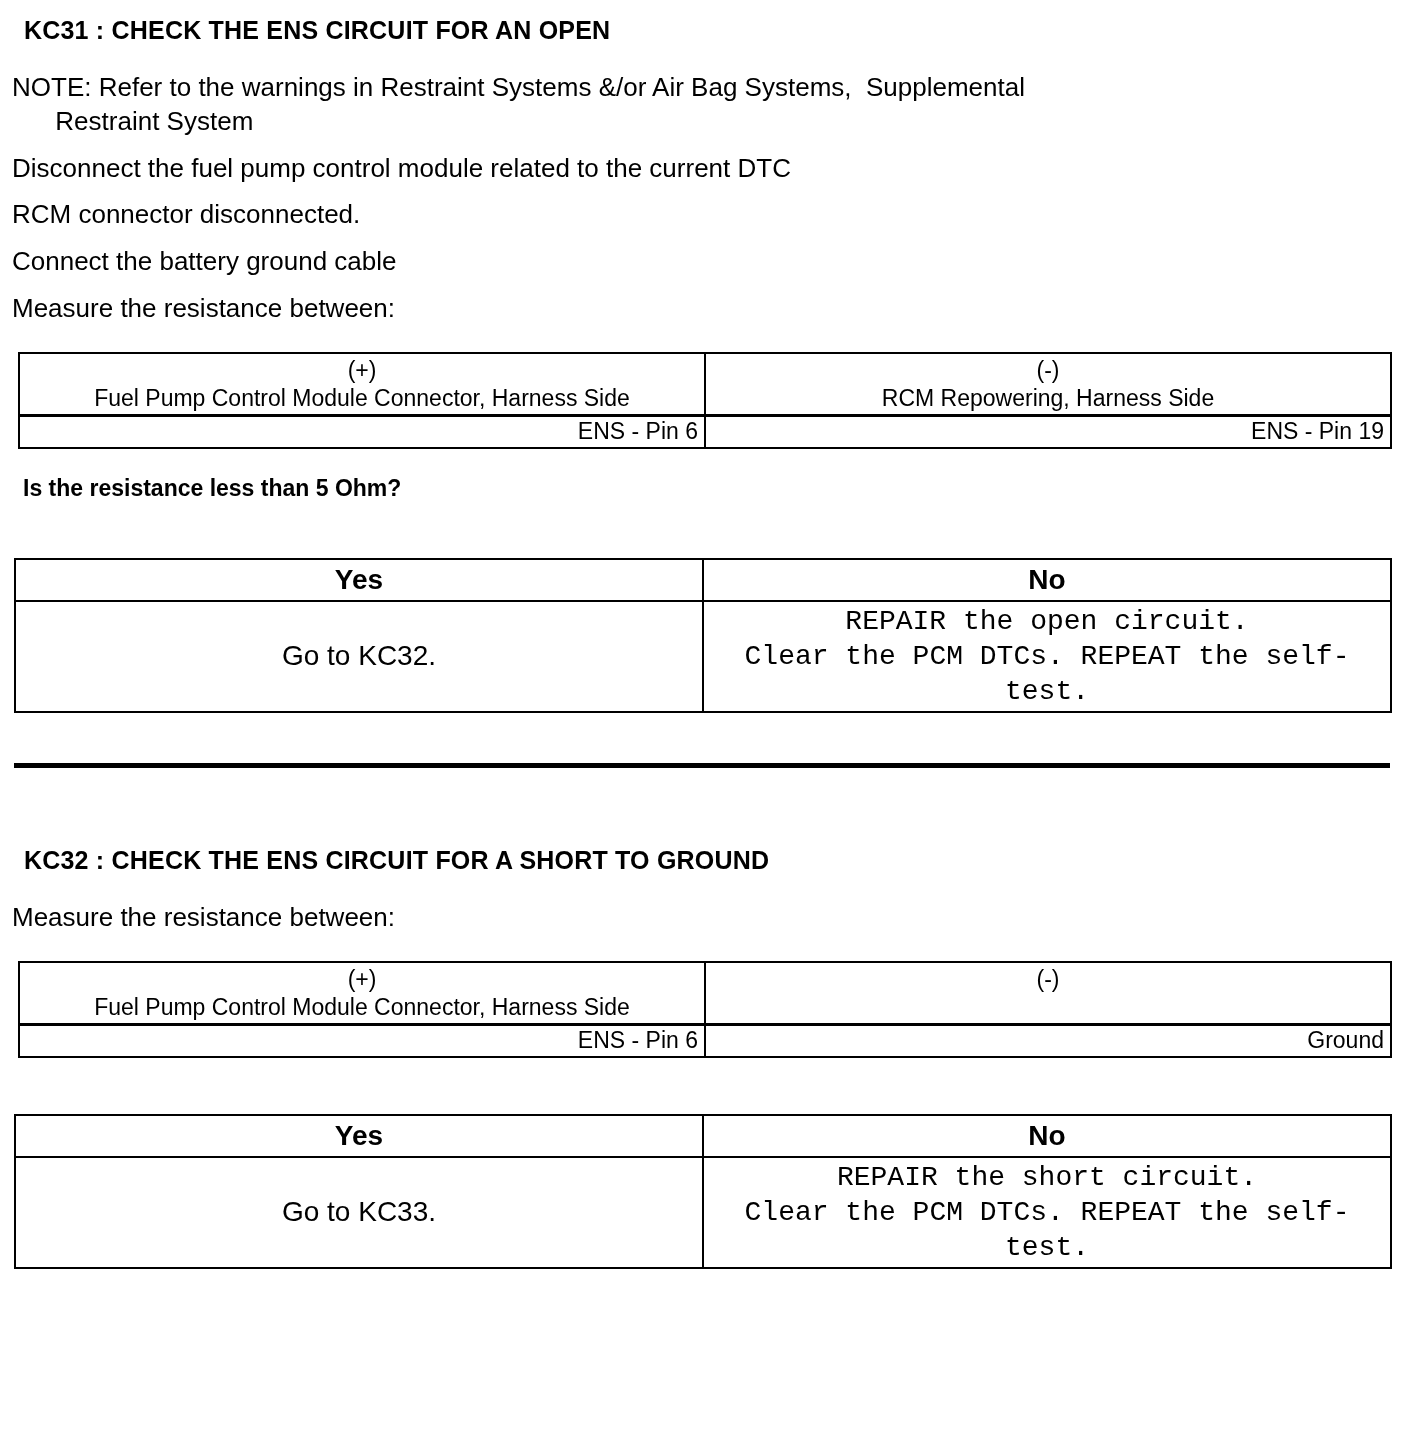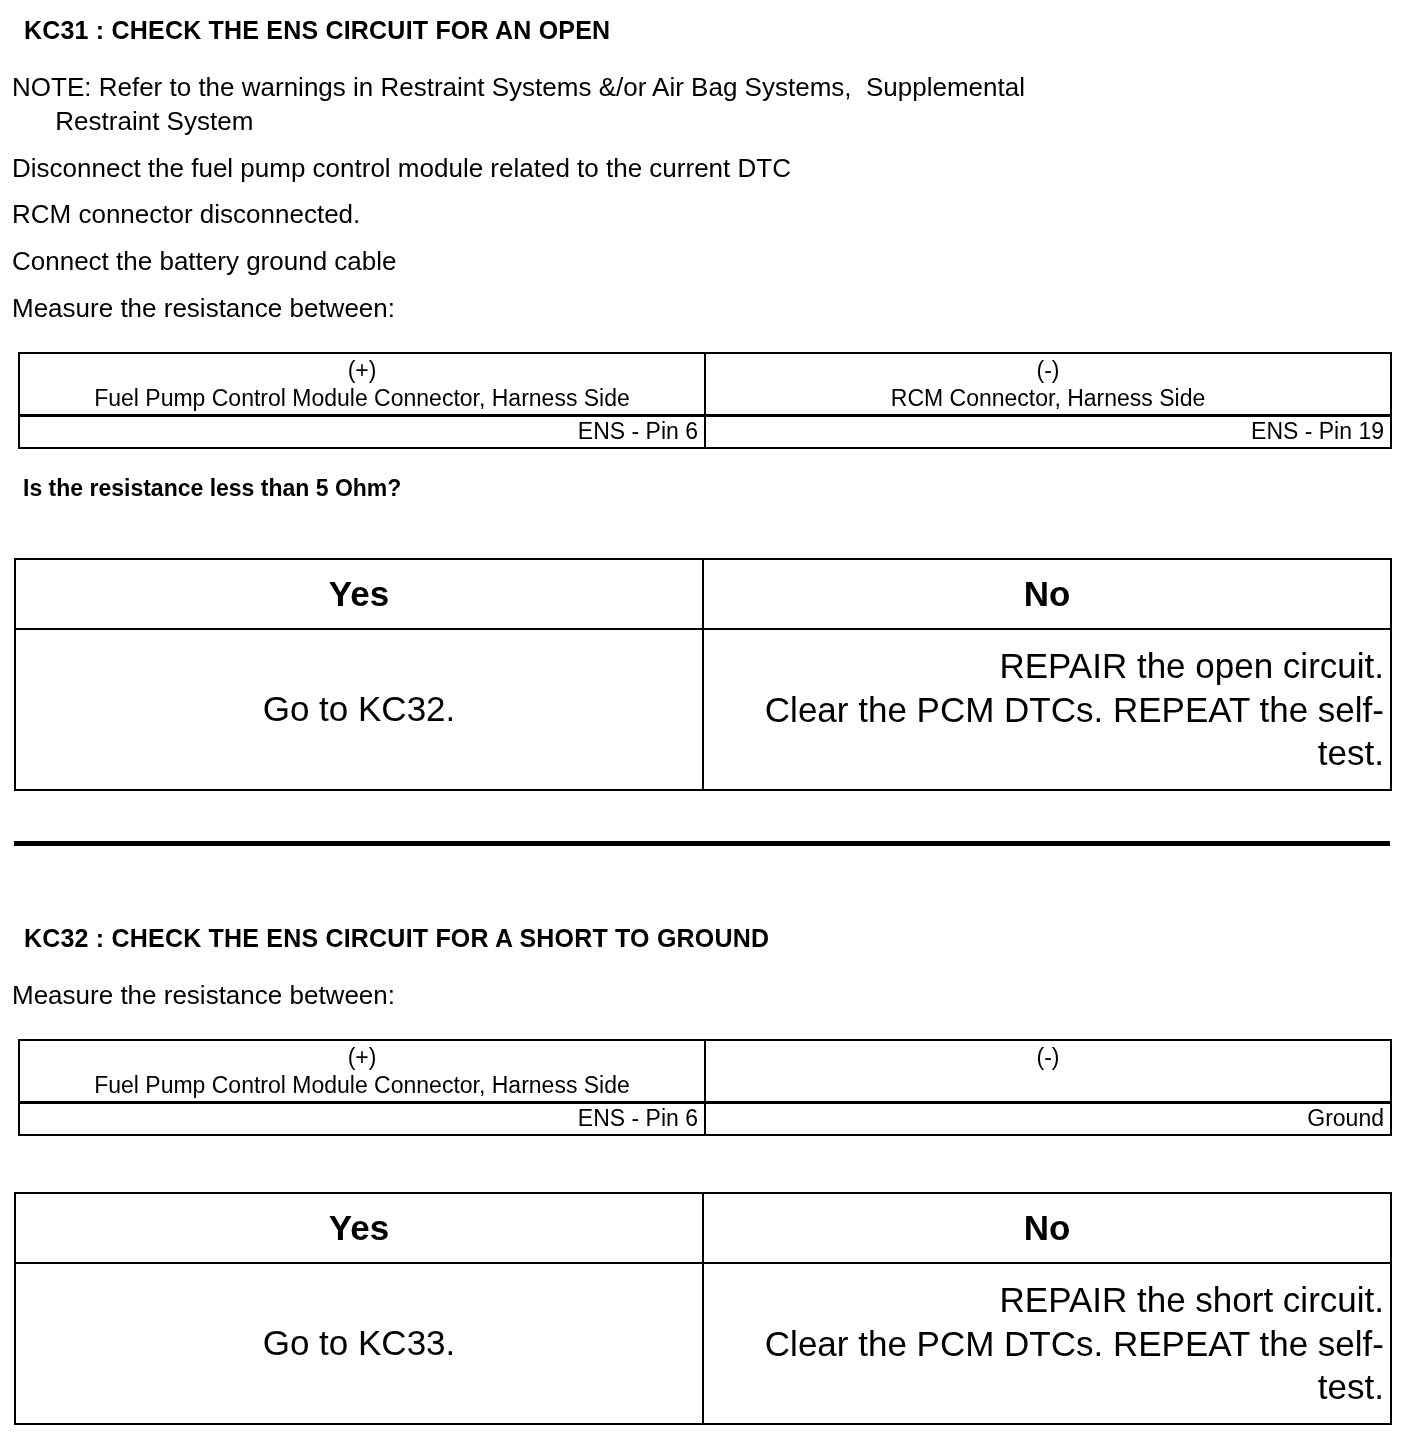--- a/index.html
+++ b/index.html
@@ -63,38 +63,39 @@
   }
   
   table.decision-table {
     width: 1378px;
     border-collapse: collapse;
     table-layout: fixed;
     margin: 56px 0 0 2px;
   }
   table.decision-table td {
     border: 2px solid #000000;
-    font-size: 35px;
-    padding: 14px 6px;
+    font-size: 28px;
+    padding: 2px 6px;
     vertical-align: middle;
     margin-left: 21px;
   }
   table.decision-table td.dt-head {
     font-weight: bold;
     text-align: center;
     height: 36px;
   }
   table.decision-table td.dt-yes {
     text-align: center;
     height: 84px;
   }
   table.decision-table td.dt-no {
-    text-align: right;
+    text-align: center;
     height: 84px;
     line-height: 1.25;
+    font-family: Liberation Mono, monospace;
   }
   
   hr.section-divider {
     border: none;
     border-top: 5px solid #000000;
     margin: 50px 2px 0 2px;
   }
   .spacer-after-divider {
     height: 72px;
   }
@@ -116,21 +117,21 @@
 
     <table class="measure-table">
       <tbody>
         <tr>
           <td class="mt-header">
             <div class="mt-line">(+)</div>
             <div class="mt-line">Fuel Pump Control Module Connector, Harness Side</div>
           </td>
           <td class="mt-header">
             <div class="mt-line">(-)</div>
-            <div class="mt-line">RCM Connector, Harness Side</div>
+            <div class="mt-line">RCM Repowering, Harness Side</div>
           </td>
         </tr>
         <tr class="mt-values">
           <td>ENS - Pin 6</td>
           <td>ENS - Pin 19</td>
         </tr>
       </tbody>
     </table>
 
     <div class="question">Is the resistance less than 5 Ohm?</div>

